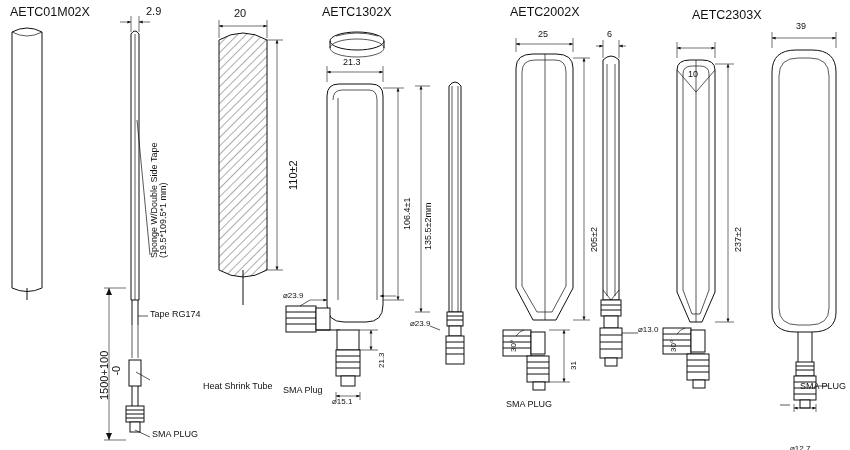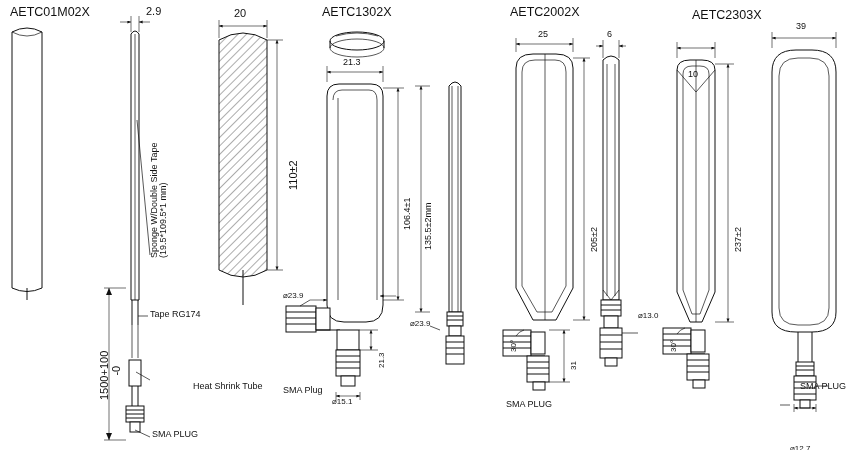--- a/index.html
+++ b/index.html
@@ -256,40 +256,40 @@
 
 <div class="lbl rot90" style="left:288px;top:190px;">110±2</div>
 
 <div class="lbl sm rot90" style="left:150px;top:258px;">Sponge W/Double Side Tape
 (19.5*109.5*1 mm)</div>
 
 <div class="lbl rot90" style="left:99px;top:400px;">1500+100
         -0</div>
 
 <div class="lbl sm" style="left:150px;top:310px;">Tape RG174</div>
-<div class="lbl sm" style="left:150px;top:382px;padding-left:43px;">Heat Shrink Tube</div>
+<div class="lbl sm" style="left:160px;top:382px;padding-left:43px;">Heat Shrink Tube</div>
 <div class="lbl sm" style="left:152px;top:430px;">SMA PLUG</div>
 
 <div class="lbl sm" style="left:343px;top:58px;">21.3</div>
 <div class="lbl sm rot90" style="left:403px;top:230px;">106.4±1</div>
 <div class="lbl sm rot90" style="left:424px;top:250px;">135.5±2mm</div>
 <div class="lbl xs" style="left:283px;top:292px;">⌀23.9</div>
 <div class="lbl xs" style="left:410px;top:320px;">⌀23.9</div>
 <div class="lbl xs rot90" style="left:378px;top:368px;">21.3</div>
 <div class="lbl xs" style="left:332px;top:398px;">⌀15.1</div>
 <div class="lbl sm" style="left:283px;top:386px;">SMA Plug</div>
 
 <div class="lbl sm" style="left:538px;top:30px;">25</div>
 <div class="lbl sm rot90" style="left:590px;top:252px;">205±2</div>
 <div class="lbl xs rot90" style="left:570px;top:370px;">31</div>
 <div class="lbl xs rot90" style="left:510px;top:352px;">30°</div>
 <div class="lbl sm" style="left:506px;top:400px;">SMA PLUG</div>
 
 <div class="lbl sm" style="left:607px;top:30px;">6</div>
-<div class="lbl xs" style="left:638px;top:312px;">⌀13.0</div>
+<div class="lbl xs" style="left:638px;top:326px;">⌀13.0</div>
 
 <div class="lbl sm" style="left:688px;top:34px;margin-top:36px;">10</div>
 <div class="lbl sm rot90" style="left:734px;top:252px;">237±2</div>
 <div class="lbl xs rot90" style="left:670px;top:352px;">30°</div>
 
 <div class="lbl sm" style="left:796px;top:22px;">39</div>
 <div class="lbl sm" style="left:800px;top:382px;">SMA PLUG</div>
 <div class="lbl xs" style="left:790px;top:400px;margin-top:45px;">⌀12.7</div>
 
 </div>

